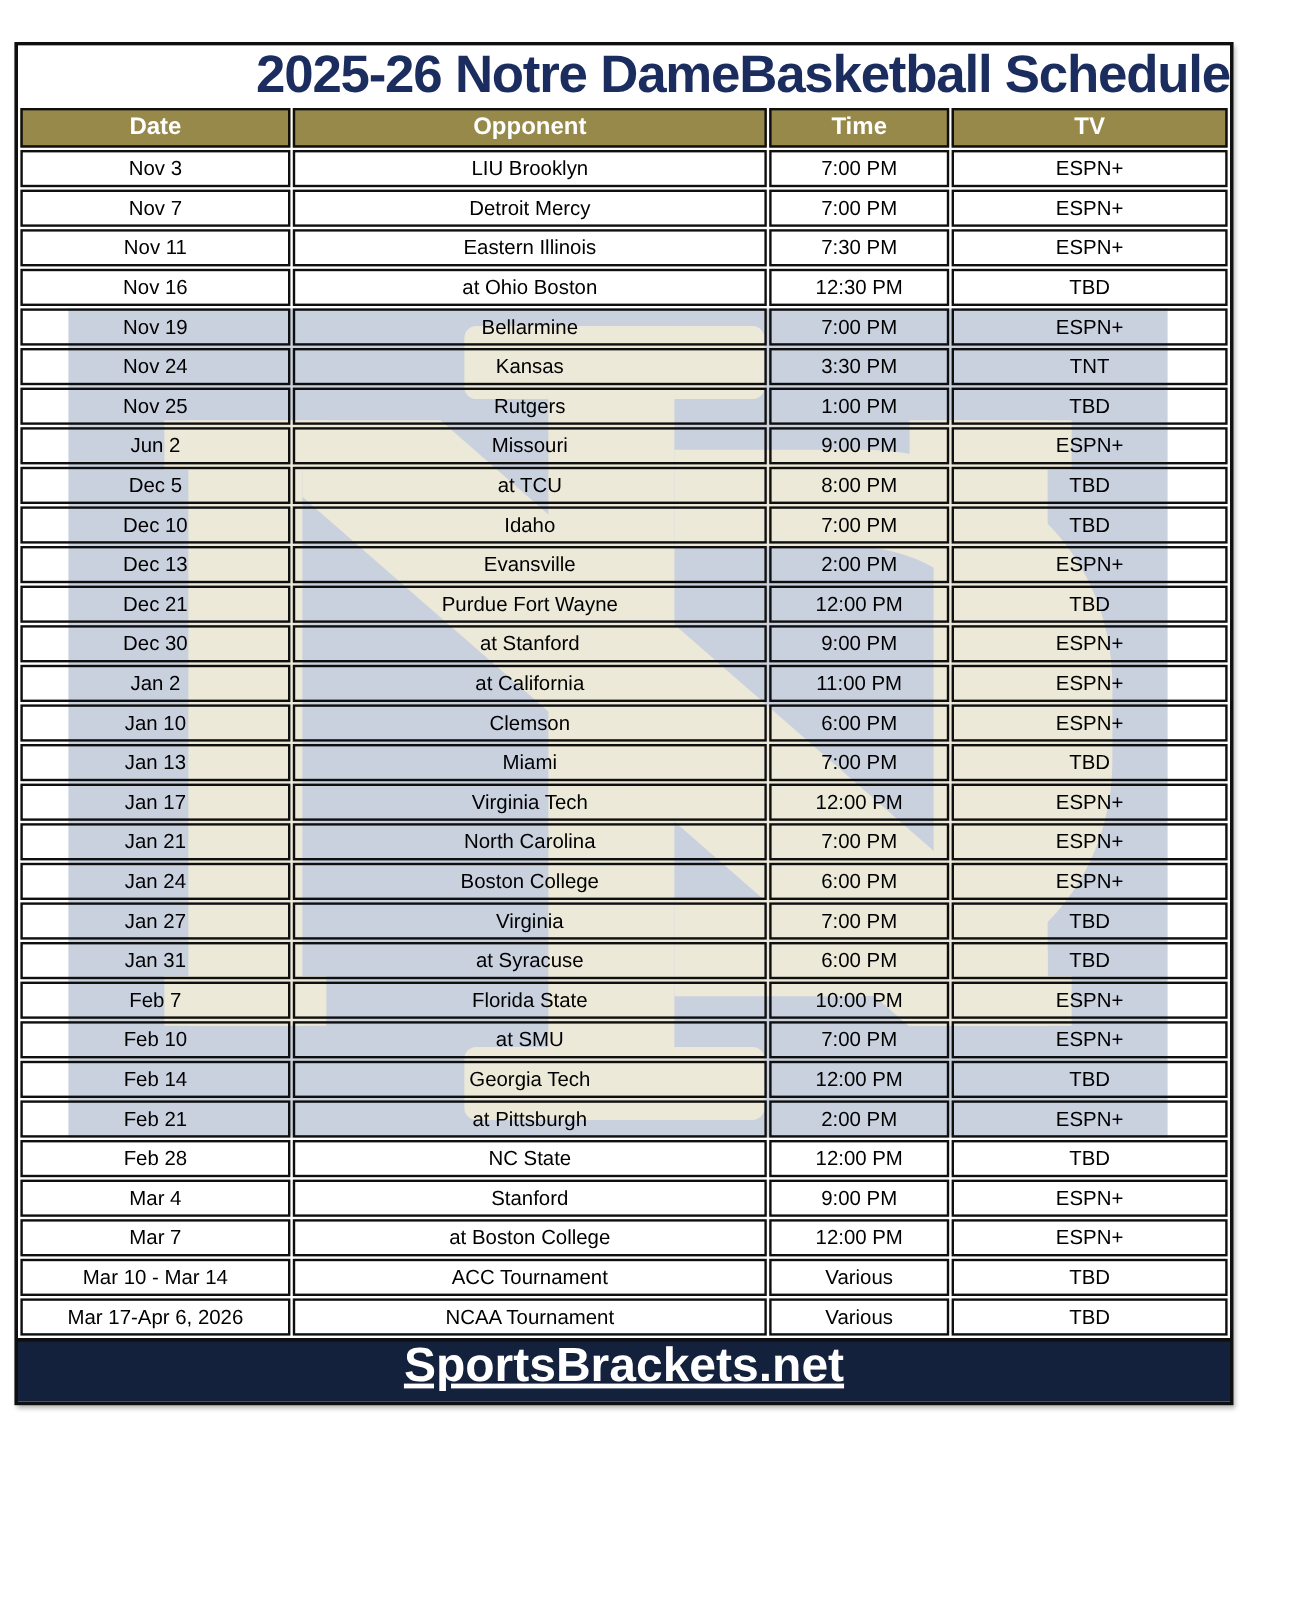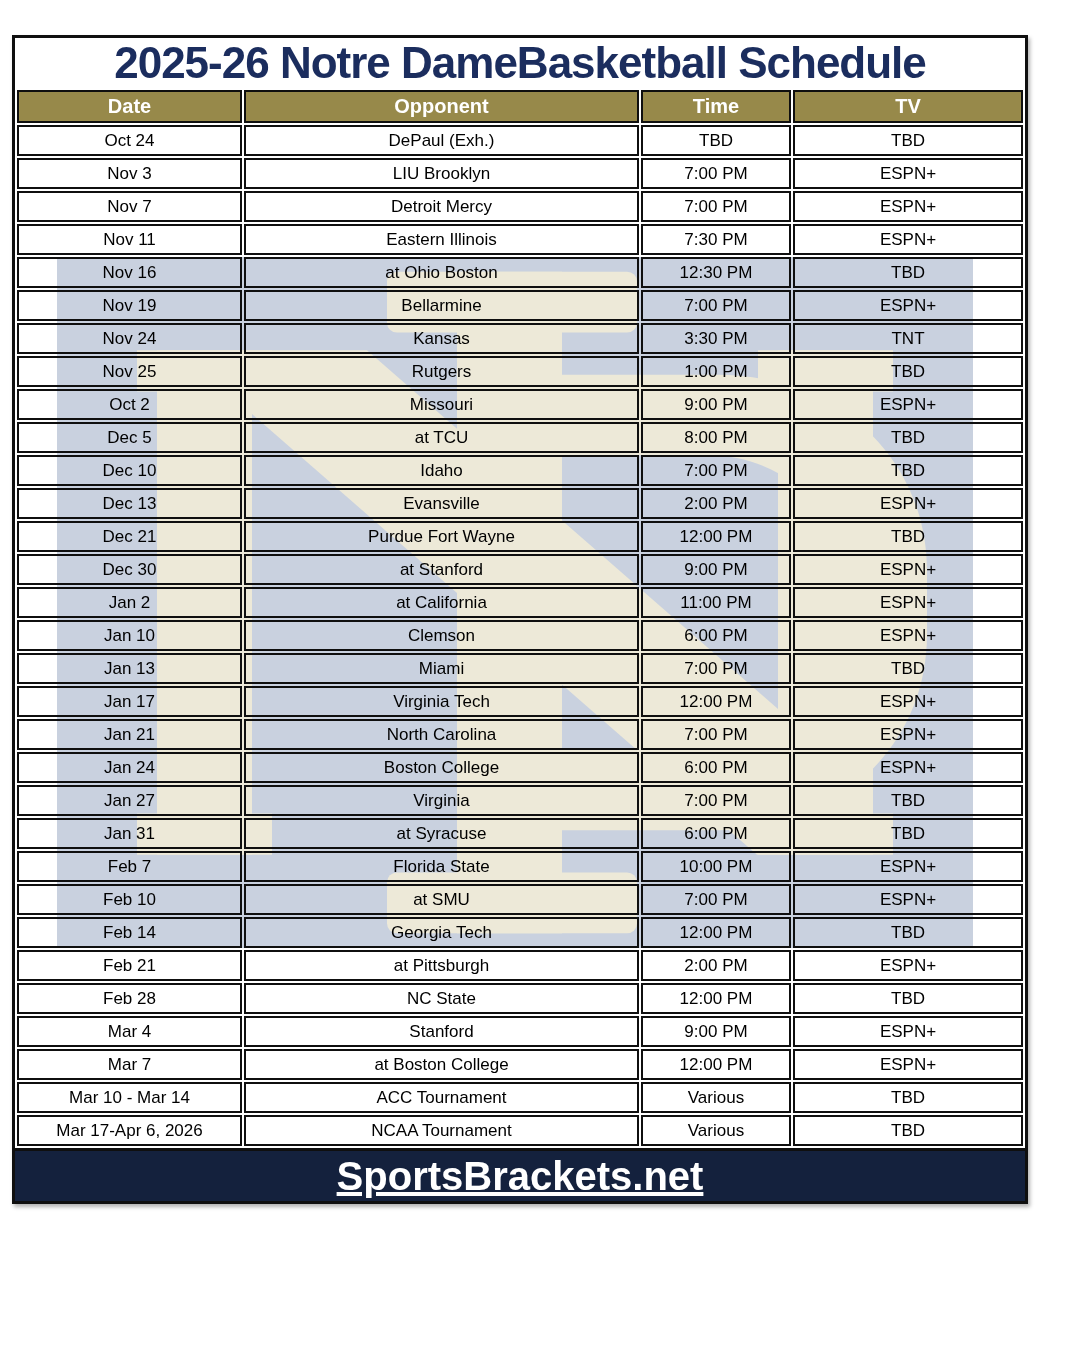--- a/index.html
+++ b/index.html
@@ -14,21 +14,21 @@
   }
   .watermark svg{display:block;width:100%;height:100%;}
   .wm-shape{fill:var(--watermark-cream,#ede9d8);}
   
   .board{
     position:absolute;left:12px;top:35px;width:1010px;
     border:3px solid #0f0f0f;background:transparent;z-index:1;
     box-shadow:2px 3px 4px rgba(0,0,0,0.30);
   }
   .title-band{
-    height:50px;background:#ffffff;display:flex;align-items:center;justify-content:center;
+    height:50px;background:#ffffff;display:flex;align-items:center;justify-content:flex-end;
   }
   .title-band .title{
     color:var(--title-navy,#1b2d5e);font-weight:bold;font-size:44px;line-height:1;
     letter-spacing:-1px;white-space:nowrap;
   }
   table.schedule{
     width:100%;border-collapse:separate;border-spacing:2px;table-layout:fixed;
     background:transparent;
   }
   table.schedule th{
@@ -38,21 +38,21 @@
   table.schedule td{
     background:transparent;border:2px solid #0f0f0f;height:27px;padding:0 4px;
     text-align:center;font-size:17px;color:#000;white-space:nowrap;overflow:hidden;
   }
   col.c-date{width:22.5%;}
   col.c-opp{width:39.5%;}
   col.c-time{width:15%;}
   col.c-tv{width:23%;}
   .footer-band{
     height:50px;background:var(--footer-navy,#14213d);border-top:3px solid #0f0f0f;
-    display:flex;align-items:center;justify-content:center;
+    display:flex;justify-content:center;
   }
   .footer-band .site{
     color:#ffffff;font-weight:bold;font-size:40px;text-decoration:underline;line-height:1;
   }
 </style>
 </head>
 <body>
 
 <div class="sheet">
 
@@ -96,26 +96,20 @@
         <tr>
           <th>Date</th>
           <th>Opponent</th>
           <th>Time</th>
           <th>TV</th>
         </tr>
       </thead>
       <tbody>
 
 
-          <tr>
-            <td>Oct 24</td>
-            <td>DePaul (Exh.)</td>
-            <td>TBD</td>
-            <td>TBD</td>
-          </tr>
 
           <tr>
             <td>Nov 3</td>
             <td>LIU Brooklyn</td>
             <td>7:00 PM</td>
             <td>ESPN+</td>
           </tr>
 
           <tr>
             <td>Nov 7</td>
@@ -153,21 +147,21 @@
           </tr>
 
           <tr>
             <td>Nov 25</td>
             <td>Rutgers</td>
             <td>1:00 PM</td>
             <td>TBD</td>
           </tr>
 
           <tr>
-            <td>Oct 2</td>
+            <td>Jun 2</td>
             <td>Missouri</td>
             <td>9:00 PM</td>
             <td>ESPN+</td>
           </tr>
 
           <tr>
             <td>Dec 5</td>
             <td>at TCU</td>
             <td>8:00 PM</td>
             <td>TBD</td>

